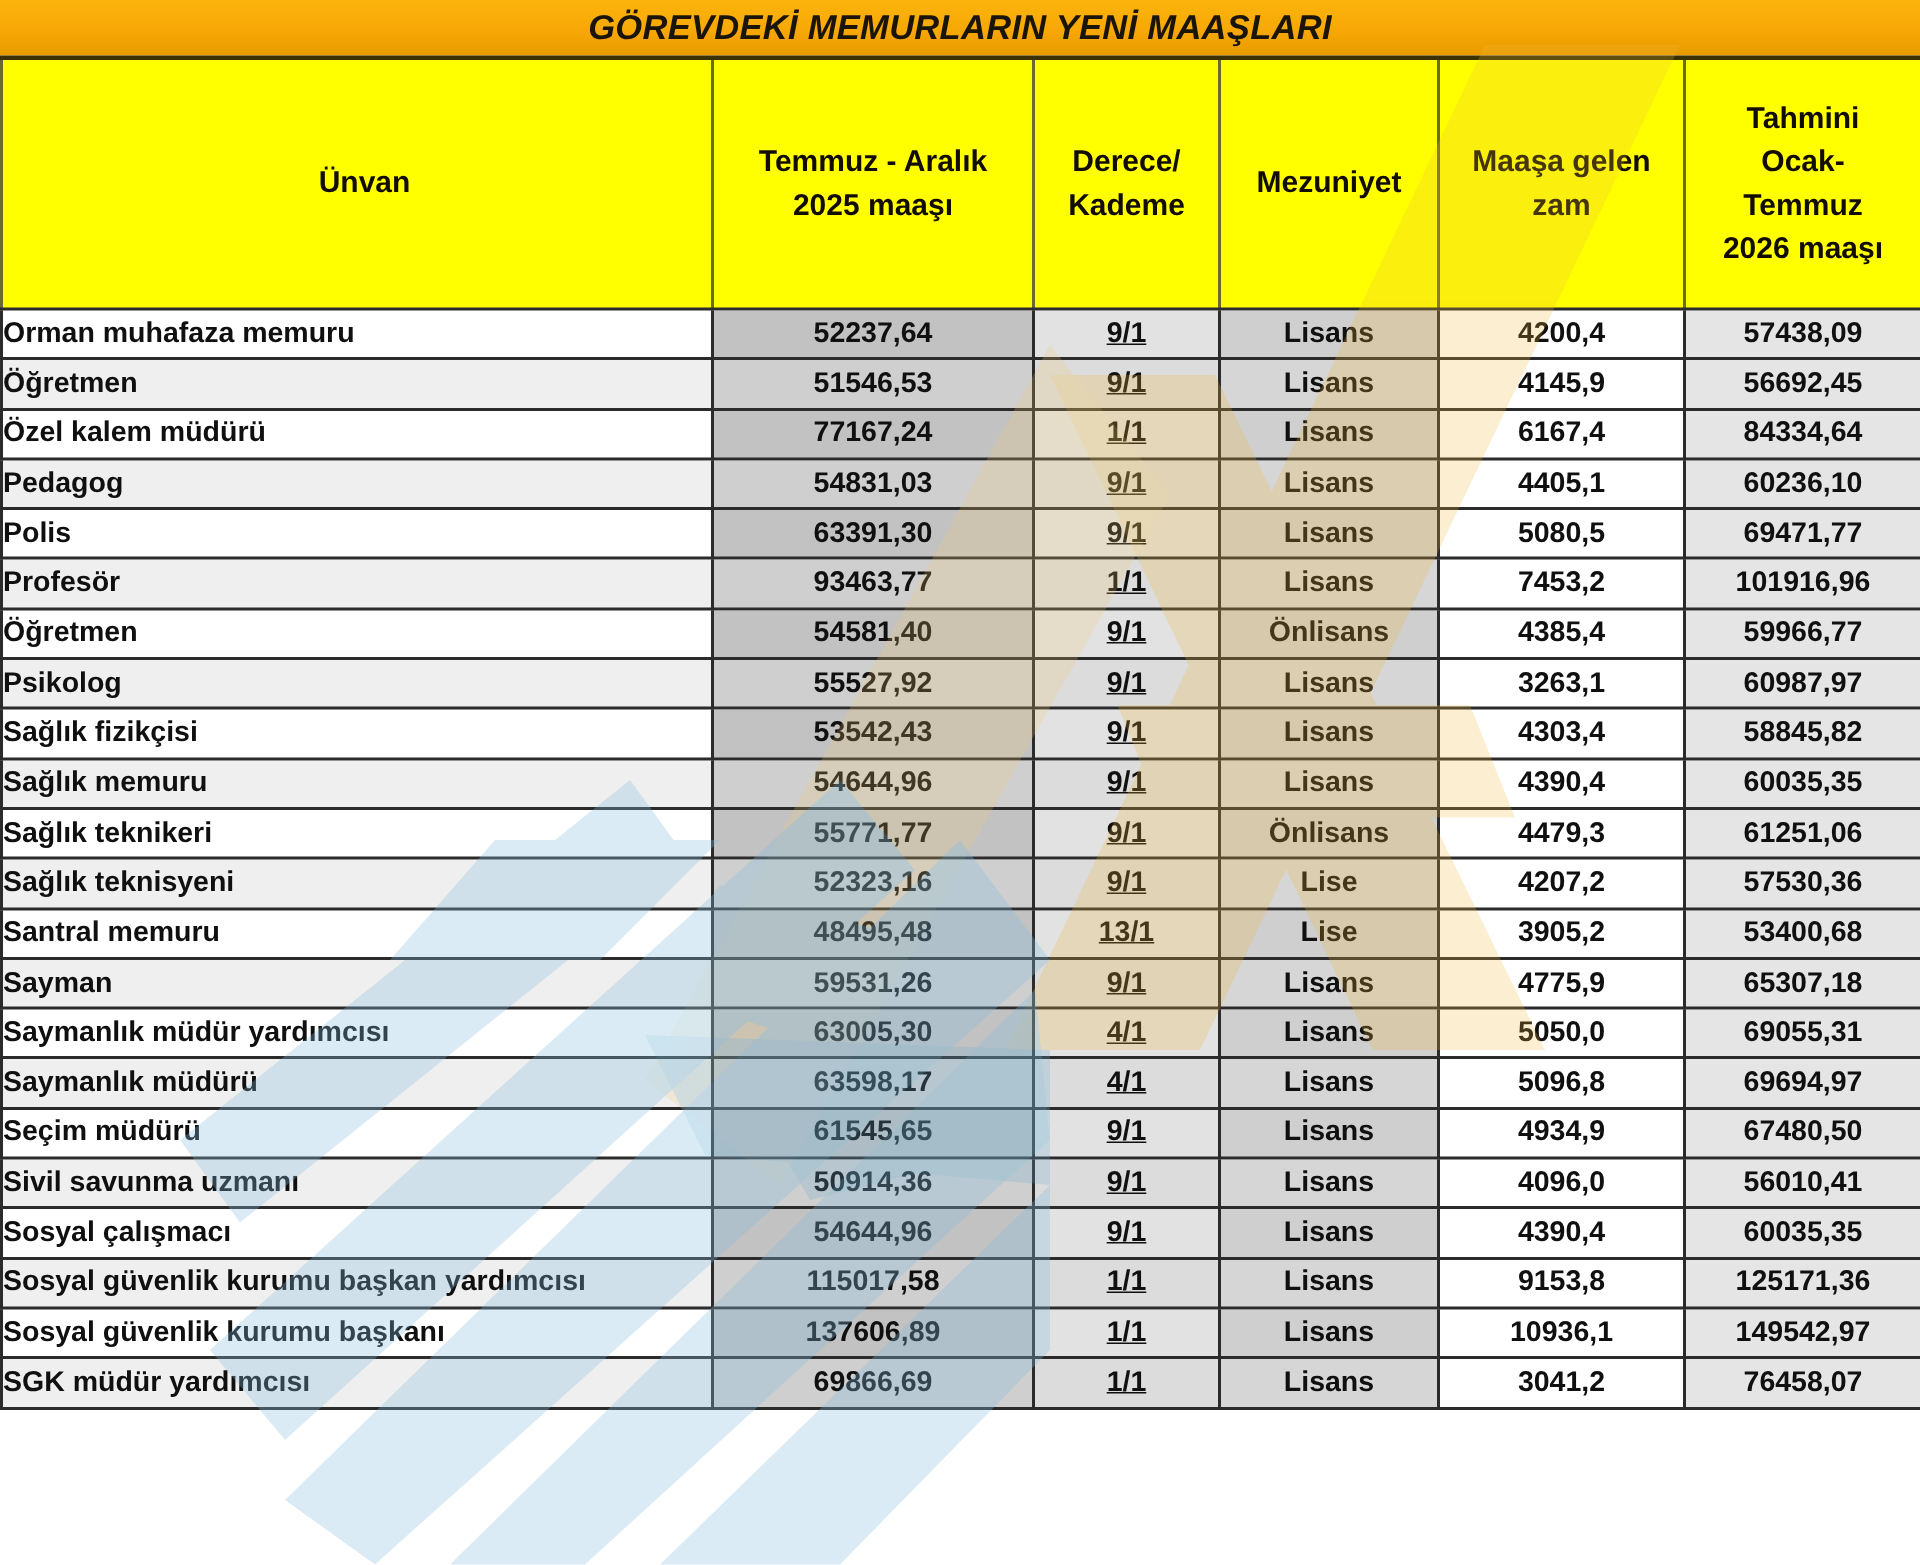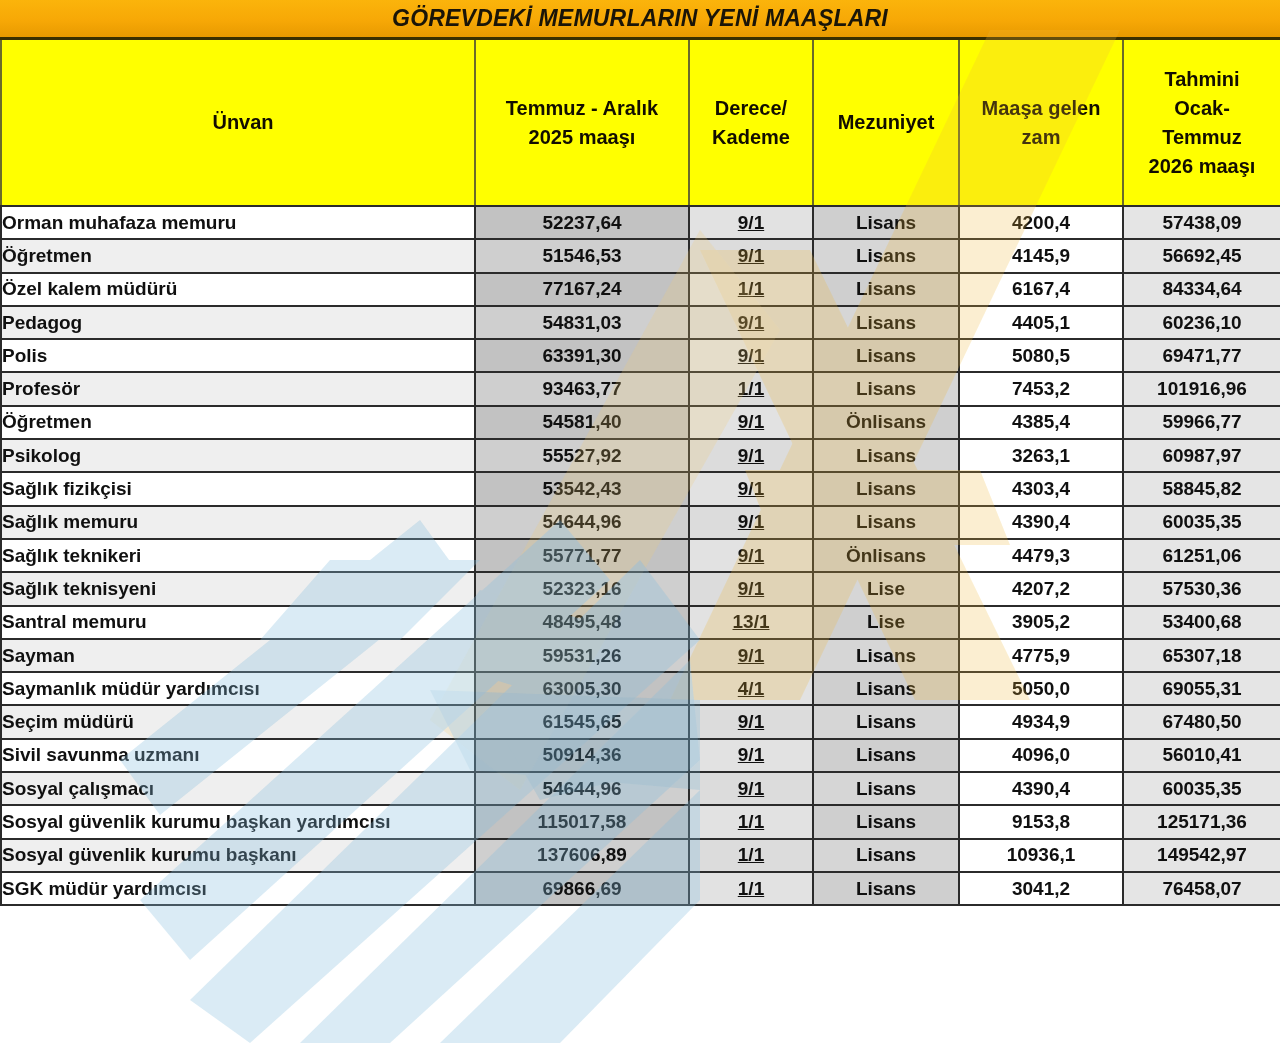--- a/index.html
+++ b/index.html
@@ -329,20 +329,28 @@
         </tr>
         <tr>
           <td class="c-unvan">Saymanlık müdür yardımcısı</td>
           <td class="c-temmuz">63005,30</td>
           <td class="c-derece">4/1</td>
           <td class="c-mezuniyet">Lisans</td>
           <td class="c-zam">5050,0</td>
           <td class="c-tahmini">69055,31</td>
         </tr>
         <tr>
+          <td class="c-unvan">Saymanlık müdürü</td>
+          <td class="c-temmuz">63598,17</td>
+          <td class="c-derece">4/1</td>
+          <td class="c-mezuniyet">Lisans</td>
+          <td class="c-zam">5096,8</td>
+          <td class="c-tahmini">69694,97</td>
+        </tr>
+        <tr>
           <td class="c-unvan">Seçim müdürü</td>
           <td class="c-temmuz">61545,65</td>
           <td class="c-derece">9/1</td>
           <td class="c-mezuniyet">Lisans</td>
           <td class="c-zam">4934,9</td>
           <td class="c-tahmini">67480,50</td>
         </tr>
         <tr>
           <td class="c-unvan">Sivil savunma uzmanı</td>
           <td class="c-temmuz">50914,36</td>

